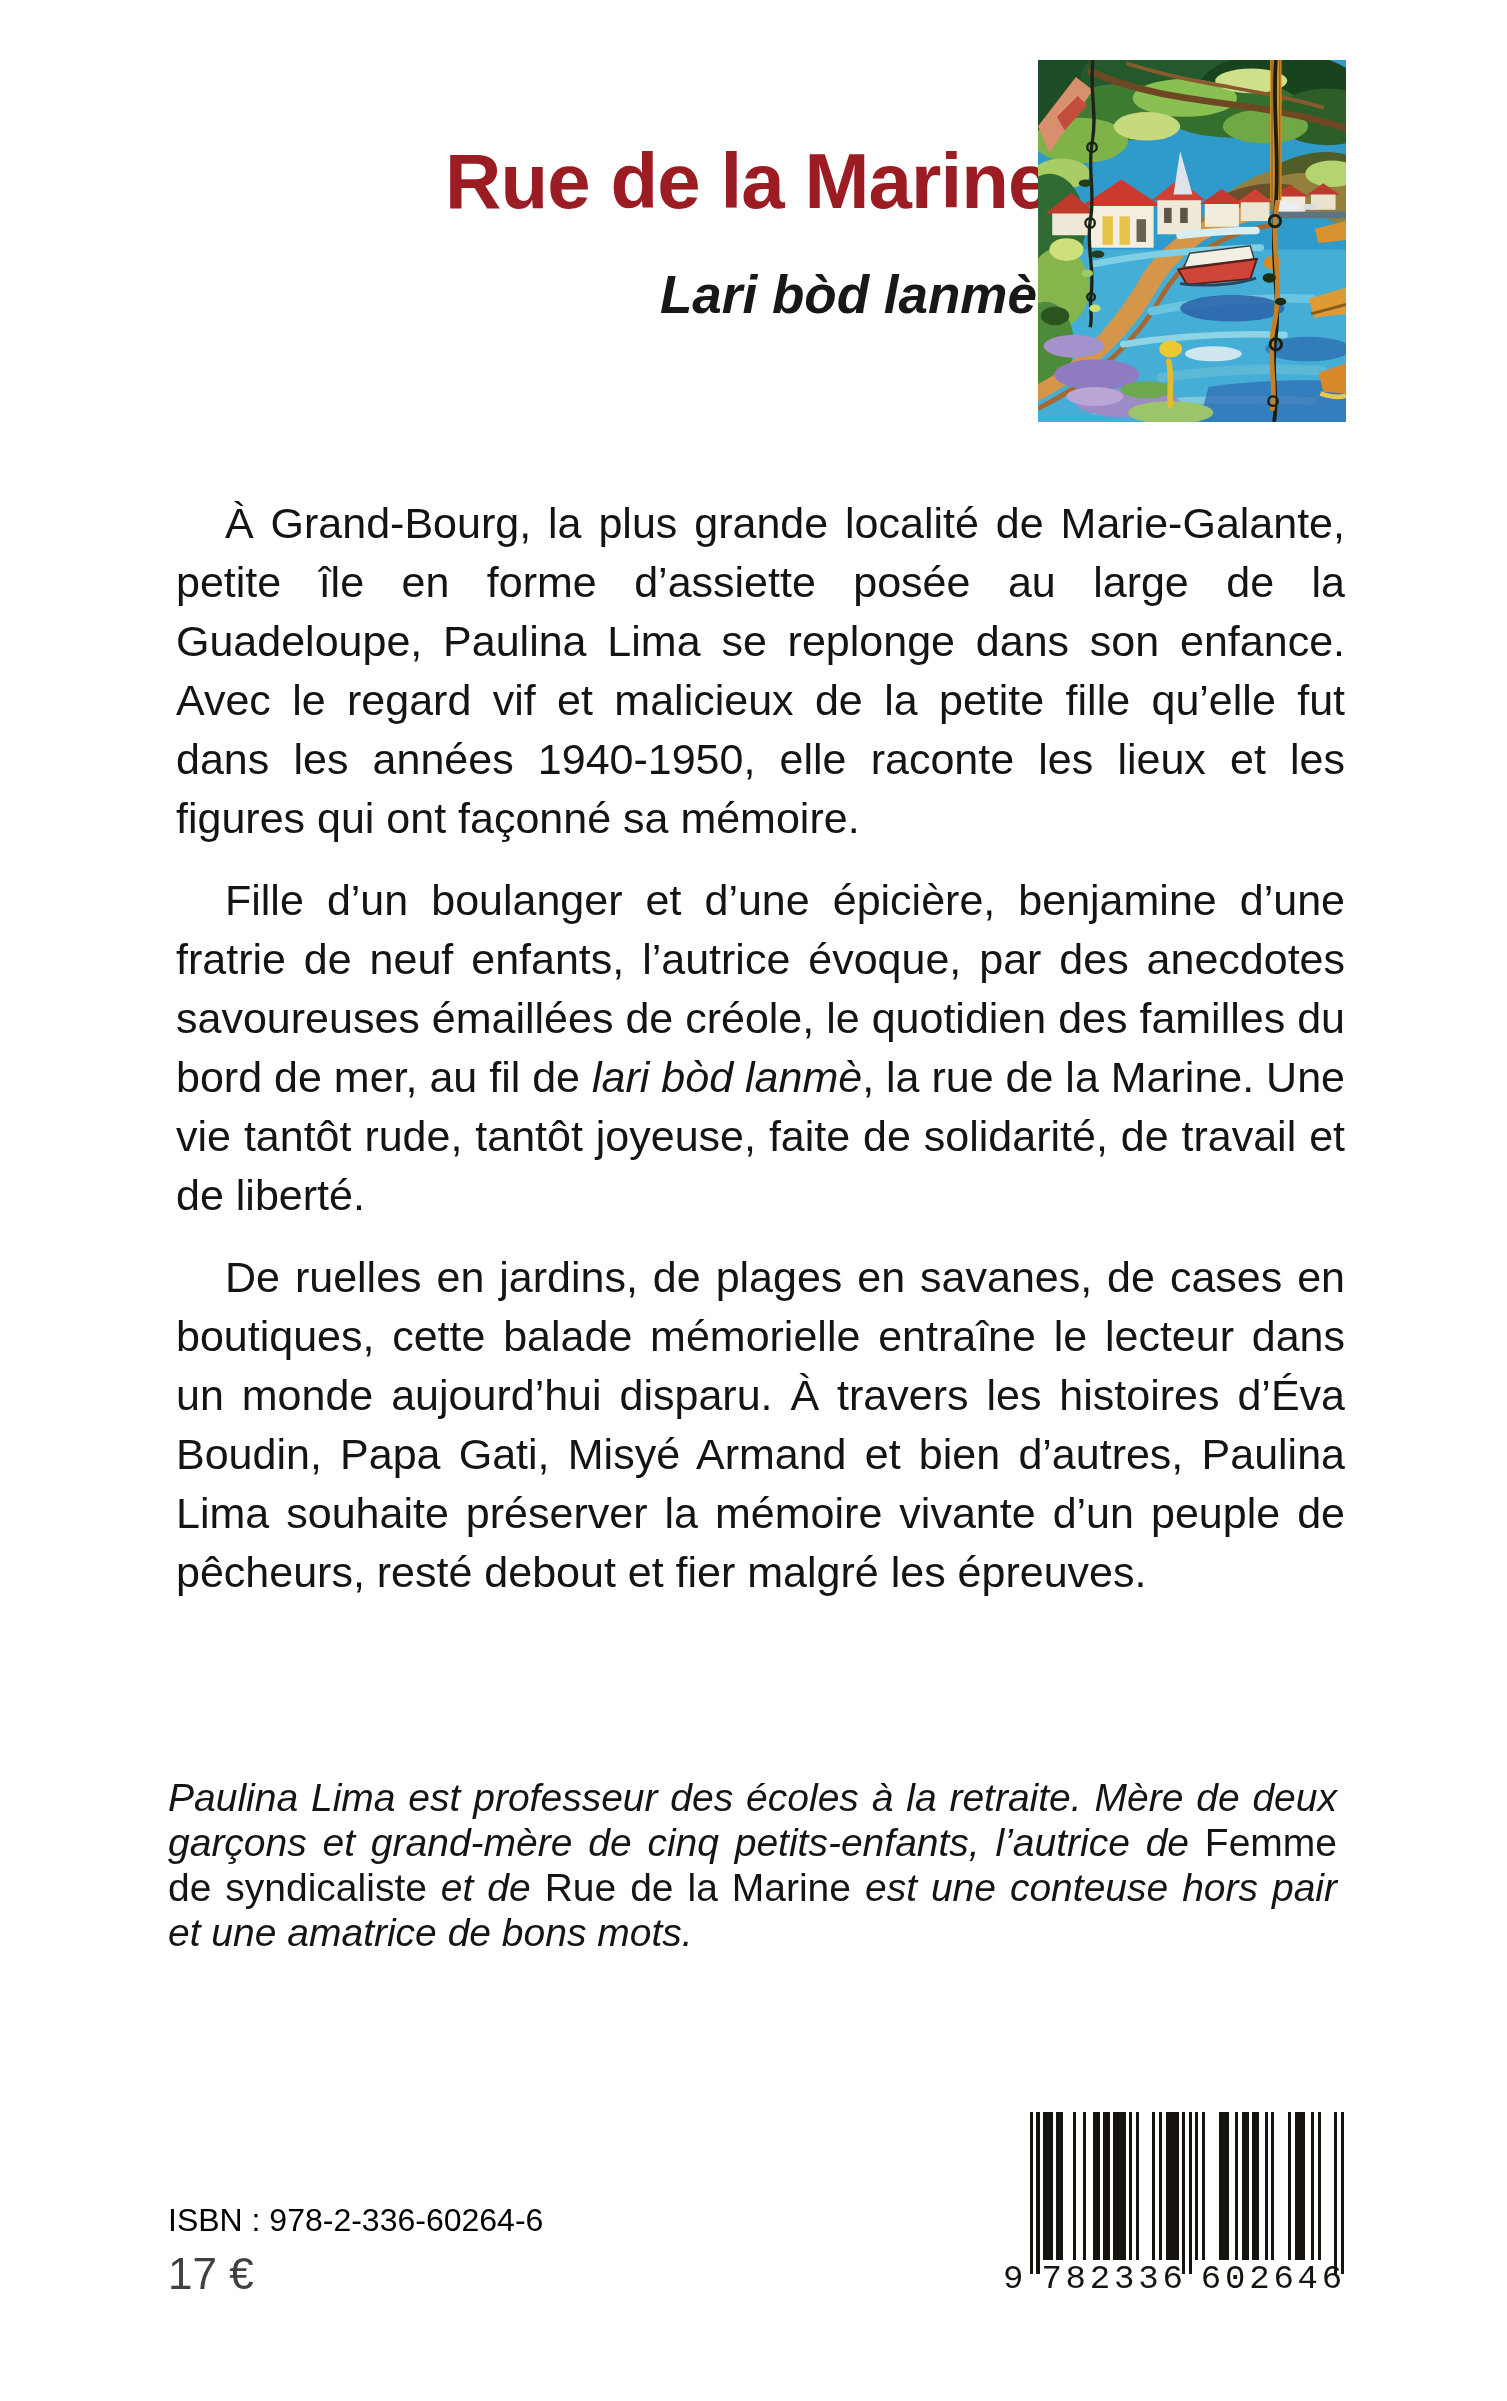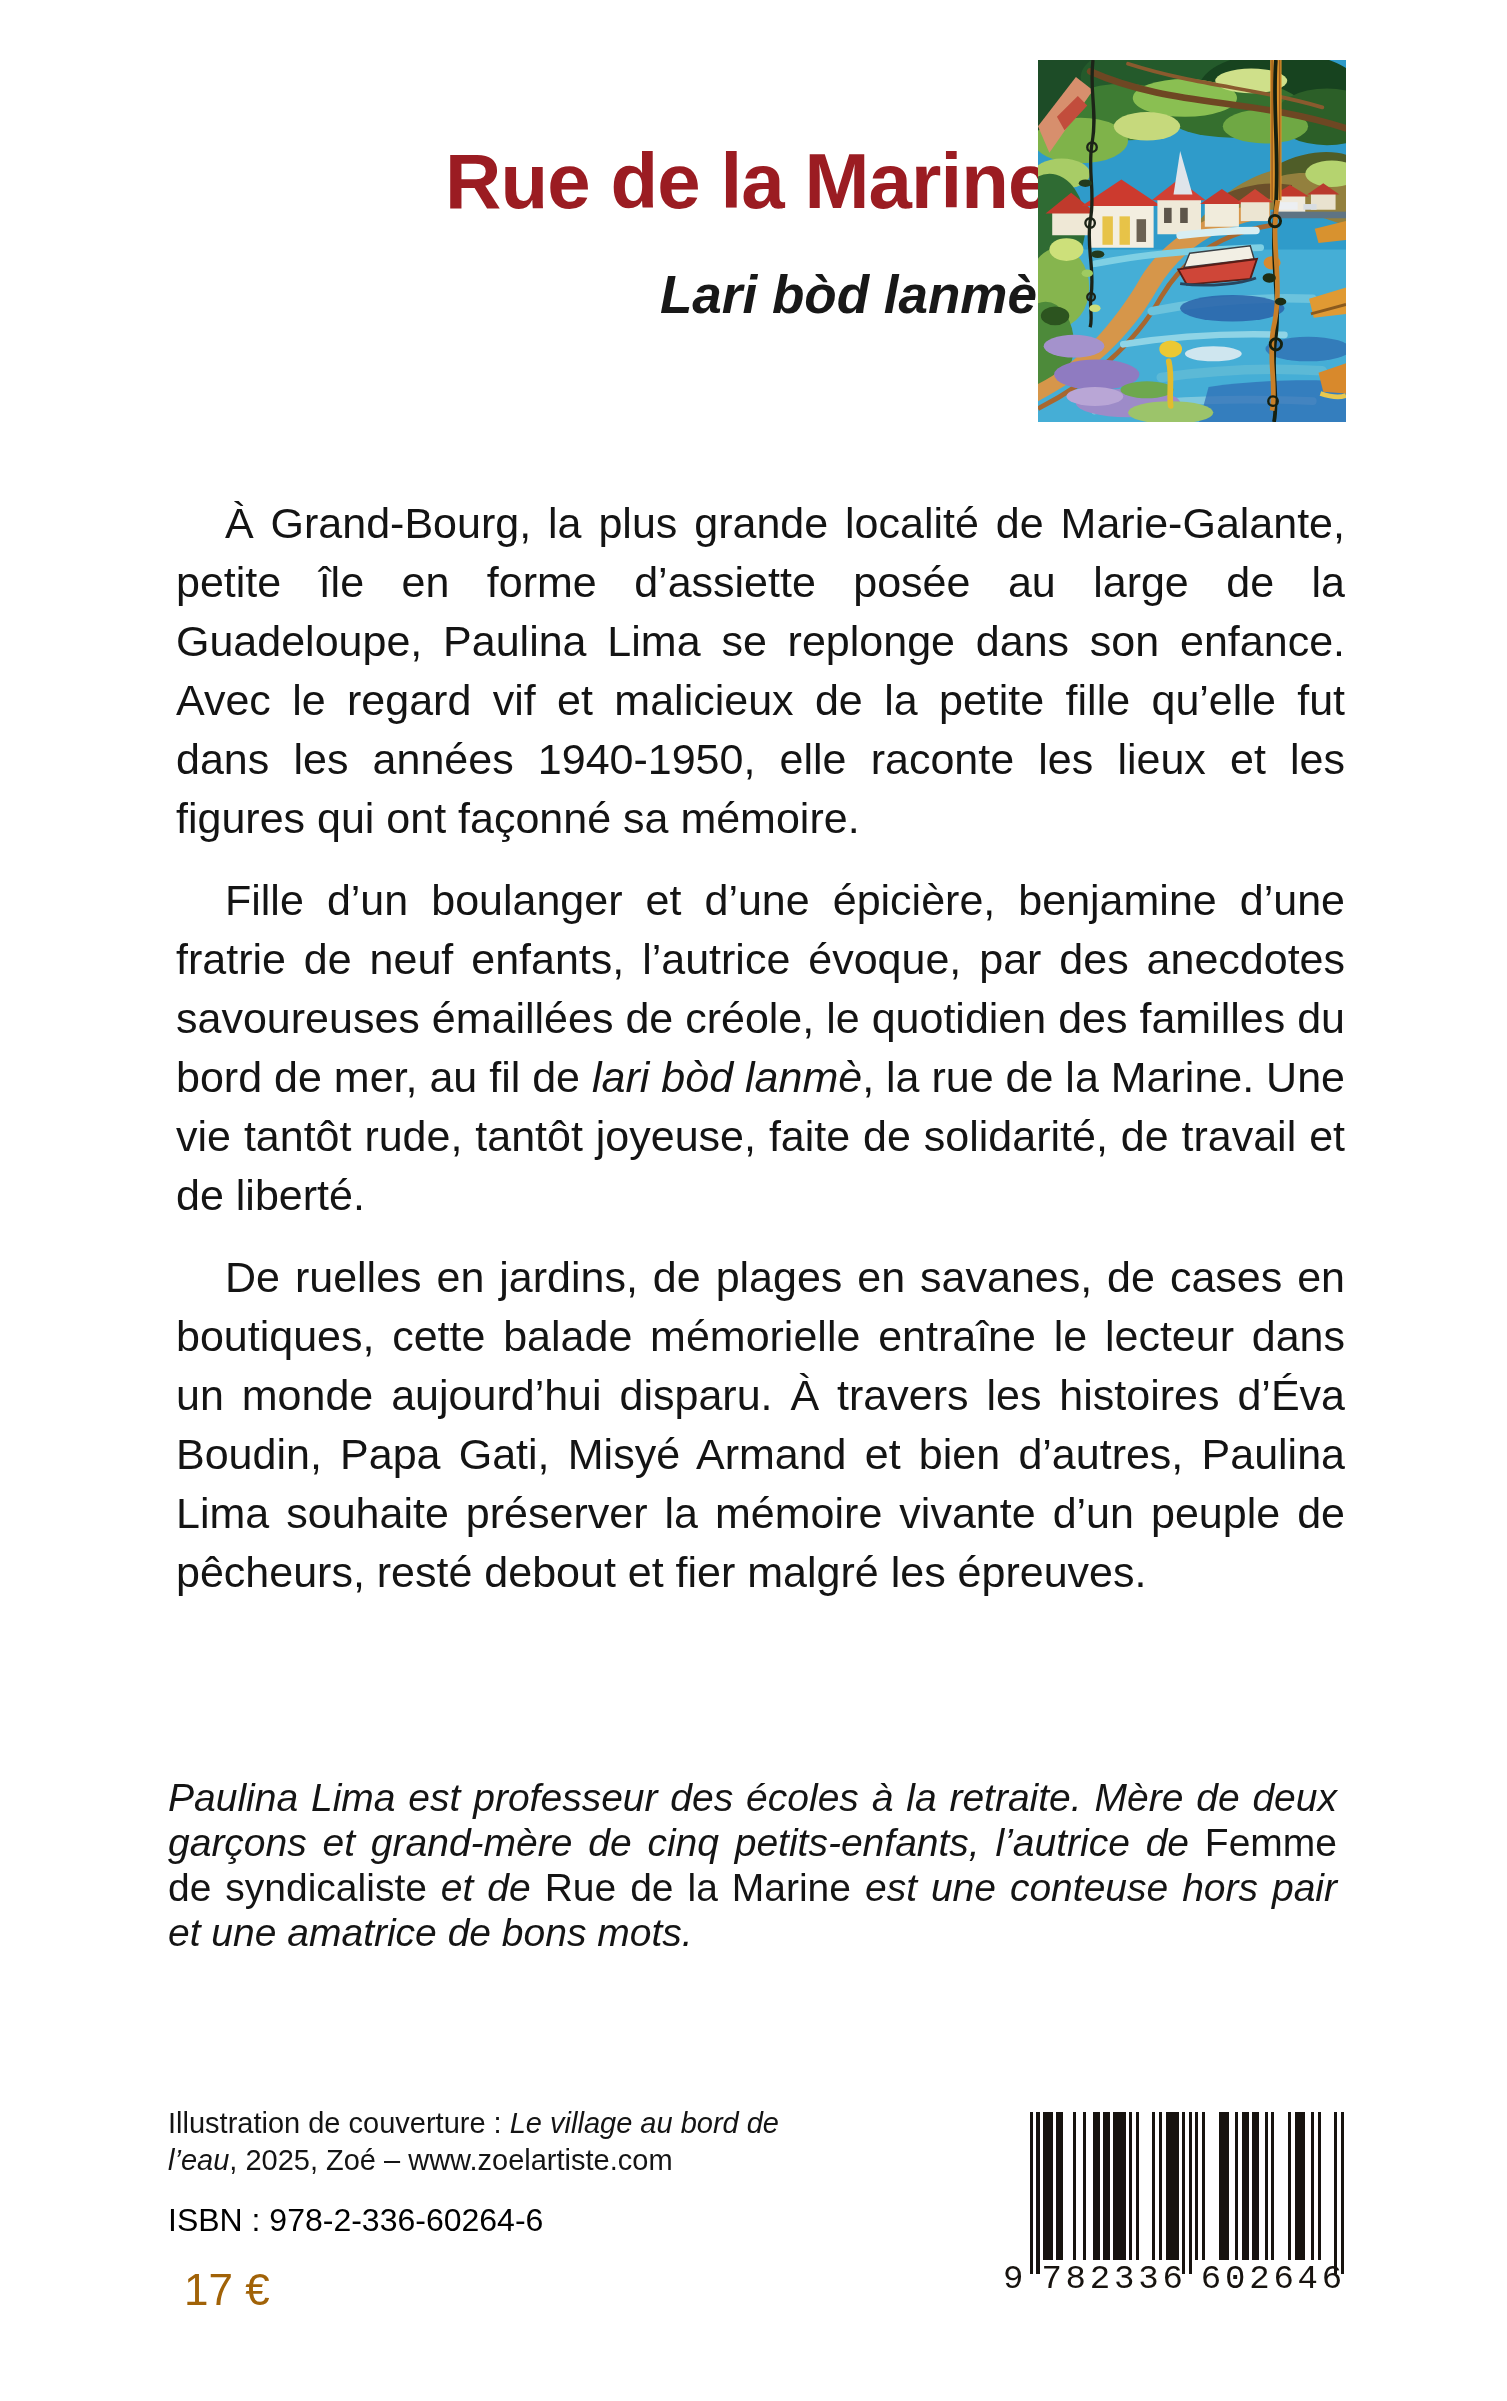--- a/index.html
+++ b/index.html
@@ -38,22 +38,22 @@
   }
   .credit{
     position:absolute;left:168px;top:2105px;width:625px;margin:0;
     font-size:29px;line-height:37px;
   }
   .isbn{
     position:absolute;left:168px;top:2201px;margin:0;
     font-size:32px;line-height:38px;color:#000000;
   }
   .price{
-    position:absolute;left:168px;top:2249px;margin:16px;
-    font-size:44px;line-height:49px;color:#a16207;
+    position:absolute;left:168px;top:2249px;margin:0;
+    font-size:44px;line-height:49px;color:#404040;
   }
   .run-n{font-style:normal;font-weight:normal;}
   .run-i{font-style:italic;}
   .run-bi{font-style:italic;font-weight:normal;}
   .barcode{
     position:absolute;left:1003px;top:2112px;width:343px;height:189px;
   }
   .barcode .bars{
     position:absolute;left:26.5px;top:0;width:314px;height:163px;
   }
@@ -190,21 +190,20 @@
   </div>
 
   <div class="synopsis">
     <p><span class="run-n">À Grand-Bourg, la plus grande localité de Marie-Galante, petite île en forme d’assiette posée au large de la Guadeloupe, Paulina Lima se replonge dans son enfance. Avec le regard vif et malicieux de la petite fille qu’elle fut dans les années 1940-1950, elle raconte les lieux et les figures qui ont façonné sa mémoire.</span></p>
     <p><span class="run-n">Fille d’un boulanger et d’une épicière, benjamine d’une fratrie de neuf enfants, l’autrice évoque, par des anecdotes savoureuses émaillées de créole, le quotidien des familles du bord de mer, au fil de </span><span class="run-i">lari bòd lanmè</span><span class="run-n">, la rue de la Marine. Une vie tantôt rude, tantôt joyeuse, faite de solidarité, de travail et de liberté.</span></p>
     <p><span class="run-n">De ruelles en jardins, de plages en savanes, de cases en boutiques, cette balade mémorielle entraîne le lecteur dans un monde aujourd’hui disparu. À travers les histoires d’Éva Boudin, Papa Gati, Misyé Armand et bien d’autres, Paulina Lima souhaite préserver la mémoire vivante d’un peuple de pêcheurs, resté debout et fier malgré les épreuves.</span></p>
   </div>
 
   <p class="bio"><span class="run-bi">Paulina Lima</span><span class="run-i"> est professeur des écoles à la retraite. Mère de deux garçons et grand-mère de cinq petits-enfants, l’autrice de </span><span class="run-n">Femme de syndicaliste</span><span class="run-i"> et de </span><span class="run-n">Rue de la Marine</span><span class="run-i"> est une conteuse hors pair et une amatrice de bons mots.</span></p>
 
-  <p class="credit"><span class="run-n">Illustration de couverture : </span><span class="run-i">Le village au bord de l’eau</span><span class="run-n">, 2025, Zoé – www.zoelartiste.com</span></p>
 
   <p class="isbn">ISBN : 978-2-336-60264-6</p>
 
   <p class="price">17 €</p>
 
   <div class="barcode">
     <div class="bars">
         <div class="bar guard" style="left: 0px; width: 3.7px;"></div>
         <div class="bar guard" style="left: 6.6px; width: 3.7px;"></div>
         <div class="bar" style="left: 13.2px; width: 10.3px;"></div>

